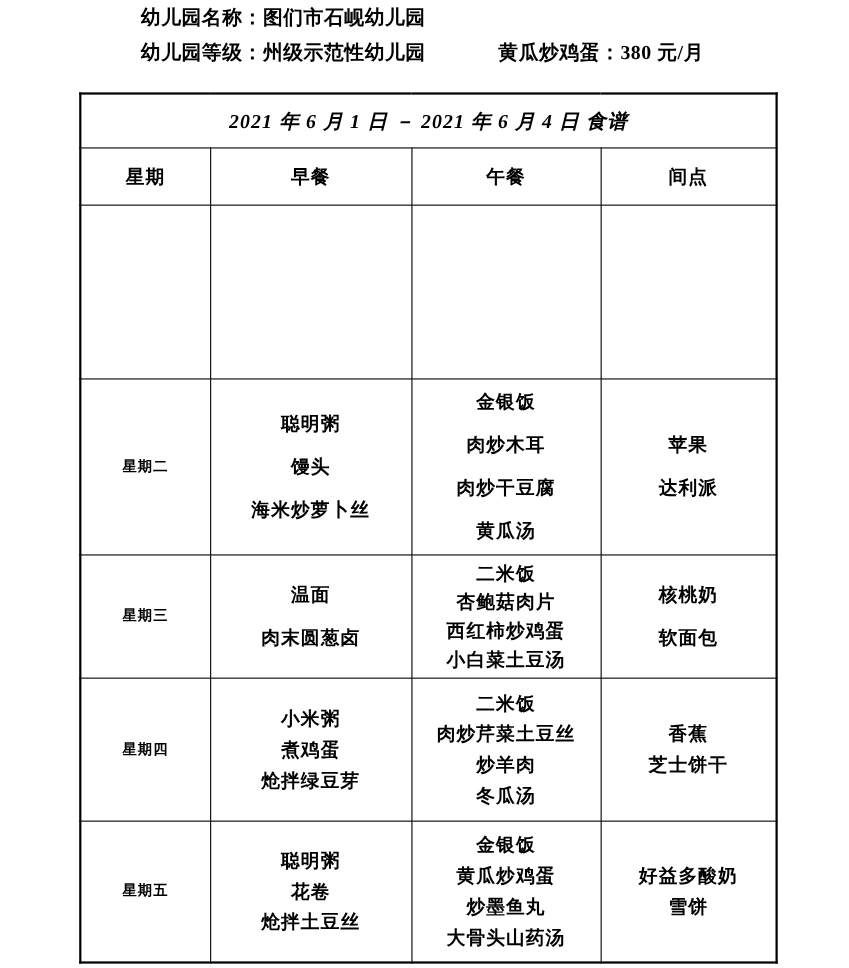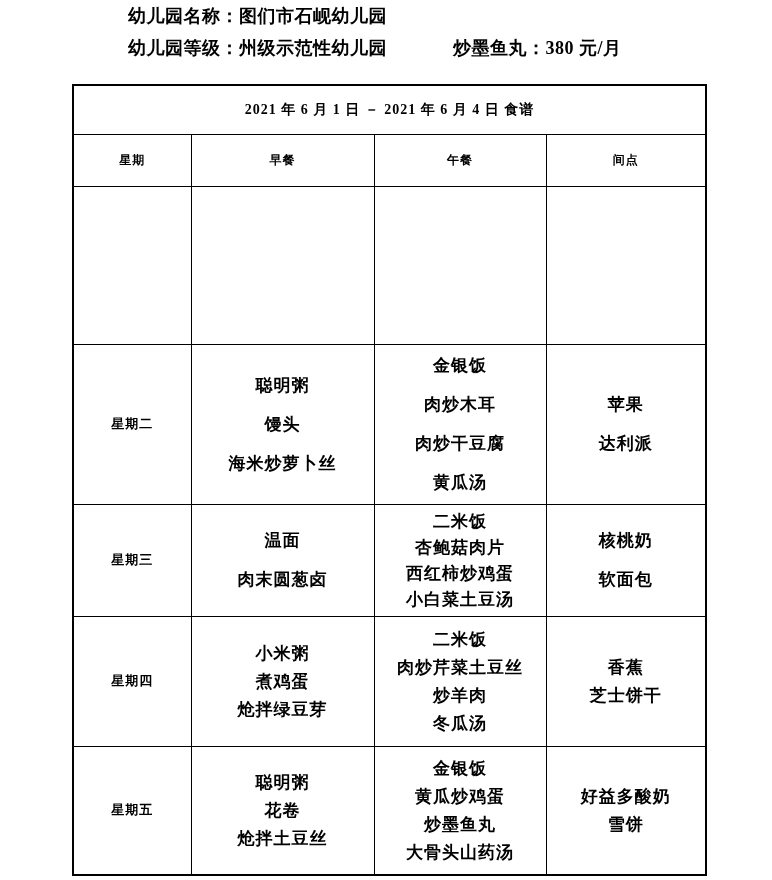--- a/index.html
+++ b/index.html
@@ -43,25 +43,26 @@
   table.menu td, table.menu th {
     border: 1.5px solid #000;
     padding: 0;
     text-align: center;
     vertical-align: middle;
     font-weight: bold;
     overflow: hidden;
   }
   tr.title-row { height: 49px; }
   tr.title-row td {
-    font-size: 14px;
+    font-size: 18px;
     letter-spacing: 1px;
+    font-style: italic;
   }
   tr.head-row { height: 52px; }
-  tr.head-row th { font-size: 12px; letter-spacing: 1px; }
+  tr.head-row th { font-size: 17px; letter-spacing: 1px; }
 
   tbody tr:nth-child(1) { height: 158px; }
   tbody tr:nth-child(2) { height: 160px; }
   tbody tr:nth-child(3) { height: 112px; }
   tbody tr:nth-child(4) { height: 130px; }
   tbody tr:nth-child(5) { height: 129px; }
 
   td.day { font-size: 13px; letter-spacing: 1px; }
 
   td.menu-cell .cell {
@@ -87,21 +88,21 @@
 
 <div class="page">
 
   <div class="info-field f0">
     <span>幼儿园名称：</span><span>图们市石岘幼儿园</span>
   </div>
   <div class="info-field f2">
     <span>幼儿园等级：</span><span>州级示范性幼儿园</span>
   </div>
   <div class="info-field f3">
-    <span>炒墨鱼丸：</span><span>380 元/月</span>
+    <span>黄瓜炒鸡蛋：</span><span>380 元/月</span>
   </div>
 
   <table class="menu">
     <colgroup>
       <col style="width:118px">
       <col style="width:183px">
       <col style="width:172px">
       <col style="width:160px">
     </colgroup>
     <thead>

